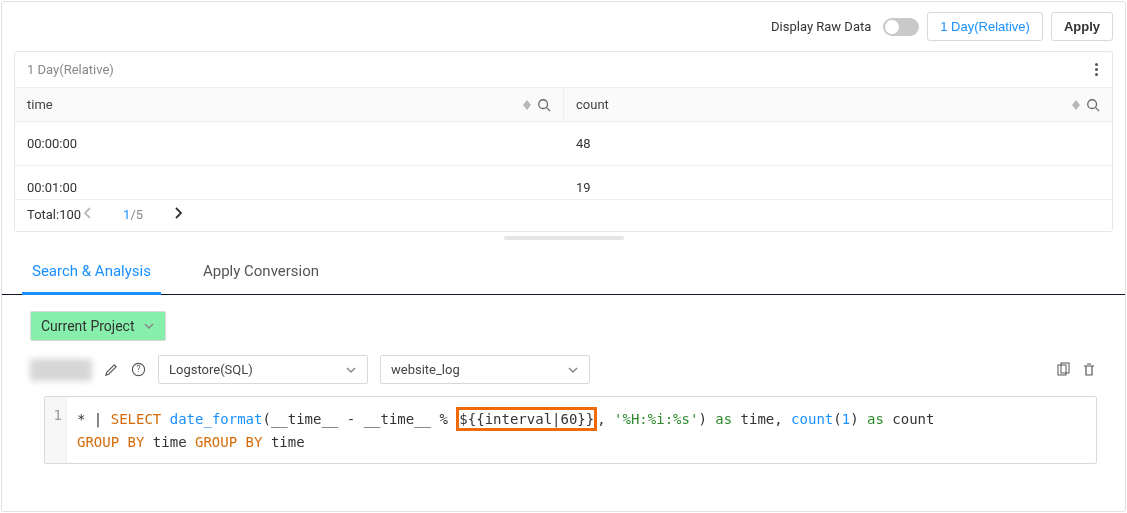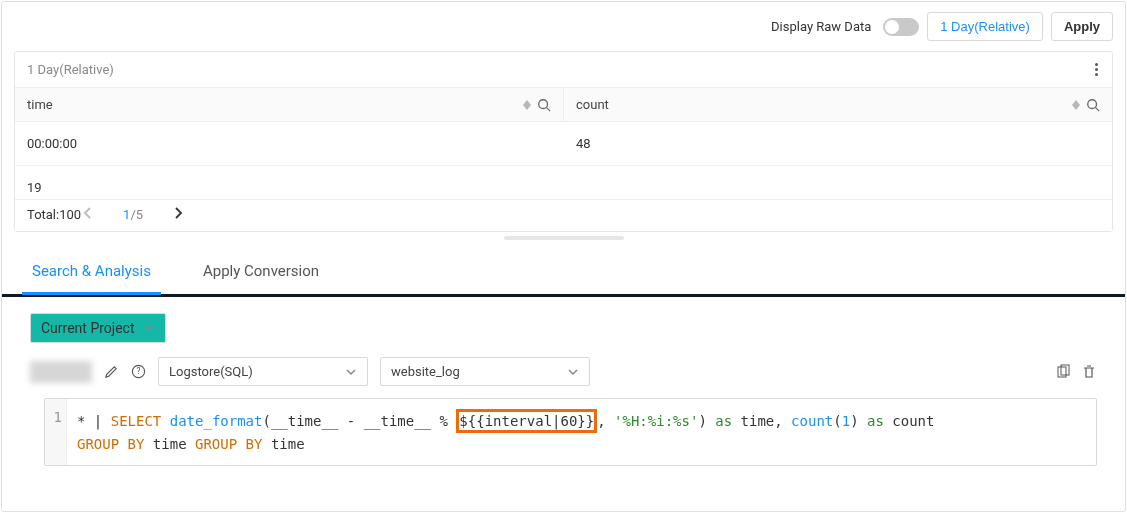--- a/index.html
+++ b/index.html
@@ -71,30 +71,30 @@
   }
   .pager { display: flex; align-items: center; gap: 28px; color: #888; }
   .pager .nav { cursor: pointer; color: #bbb; }
   .pager .nav.next { color: #333; }
   .pager .pg .cur { color: #1890ff; }
   .resize-grip {
     height: 12px; display: flex; justify-content: center; align-items: center;
   }
   .resize-grip span { width: 120px; height: 4px; background: #e6e6e6; border-radius: 2px; }
   
-  .tabs { display: flex; gap: 48px; padding: 0 28px; margin-top: 6px; border-bottom: 3px solid #0f172a; }
+  .tabs { display: flex; gap: 48px; padding: 0 28px; margin-top: 6px; border-bottom: 1px solid #0f172a; }
   .tab { padding: 12px 2px 14px 2px; font-size: 15px; color: #555; cursor: pointer; position: relative; }
   .tab.active { color: #1890ff; }
   .tab.active::after {
     content: ""; position: absolute; left: -8px; right: -8px; bottom: -1px; height: 3px; background: #1890ff;
   }
   
   .row-selectors { display: flex; align-items: center; gap: 10px; padding: 16px 28px 10px 28px; }
   .dropdown {
-    border: 1px solid #d9d9d9; border-radius: 2px; background: #14b8a6;
+    border: 1px solid #d9d9d9; border-radius: 2px; background: #86efac;
     padding: 6px 10px; display: inline-flex; align-items: center; gap: 8px; cursor: pointer;
     font-size: 14px; color: #333;
   }
   .row2 { display: flex; align-items: center; gap: 12px; padding: 4px 28px 12px 28px; }
   .blur {
     width: 62px; height: 22px; background: #d6d6d6;
     filter: blur(3px);
   }
   .icon-sm { width: 15px; height: 15px; color: #555; }
   .select {
@@ -178,20 +178,21 @@
               <line x1="11" y1="11" x2="15" y2="15" stroke="currentColor" stroke-width="1.5"></line>
             </svg>
         </span>
       </div>
     </div>
     <div class="trow">
       <div class="cell">00:00:00</div>
       <div class="cell">48</div>
     </div>
     <div class="trow" style="border-bottom:none;">
+      <div class="cell" style="padding-bottom:4px;">00:01:00</div>
       <div class="cell" style="padding-bottom:4px;">19</div>
     </div>
     <div class="tfoot">
       <span>Total:100</span>
       <div class="pager">
         <span class="nav">
           <svg width="14" height="14" viewBox="0 0 14 14">
               <path d="M9 2 L4 7 L9 12" stroke="currentColor" fill="none" stroke-width="1.8"></path>
             </svg>
         </span>

